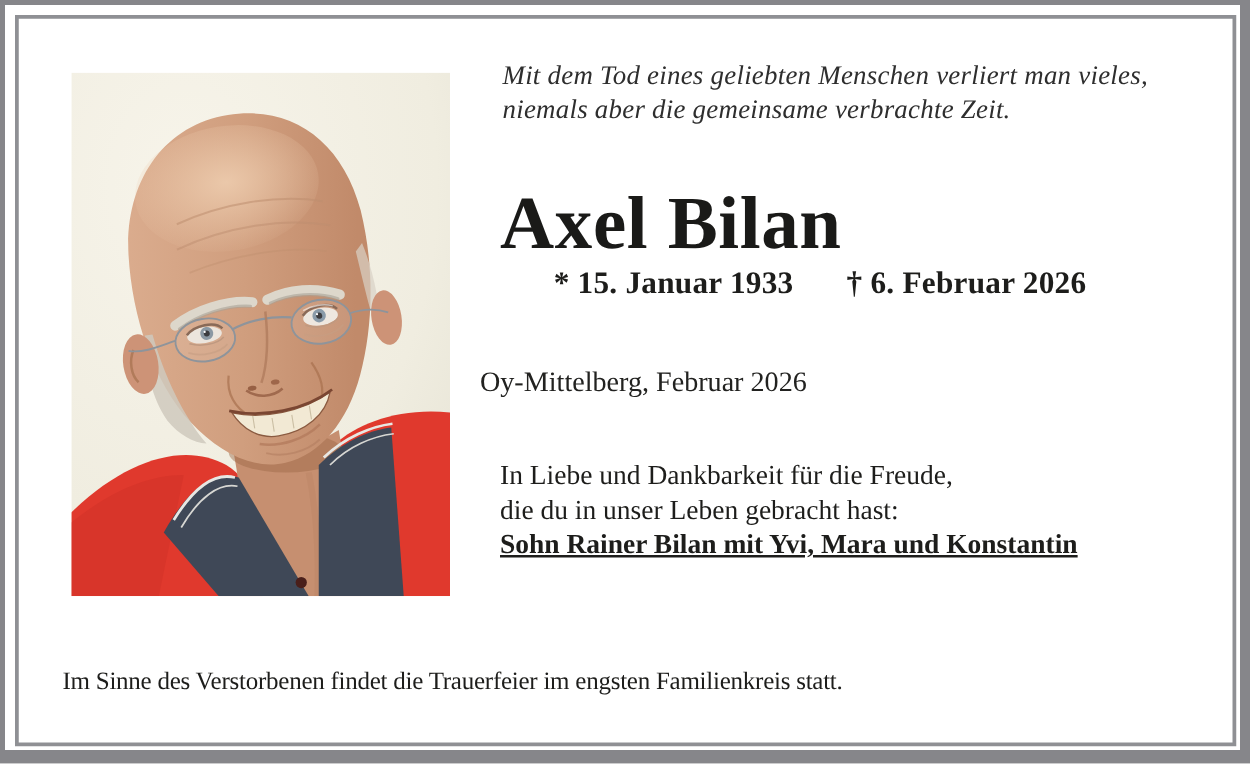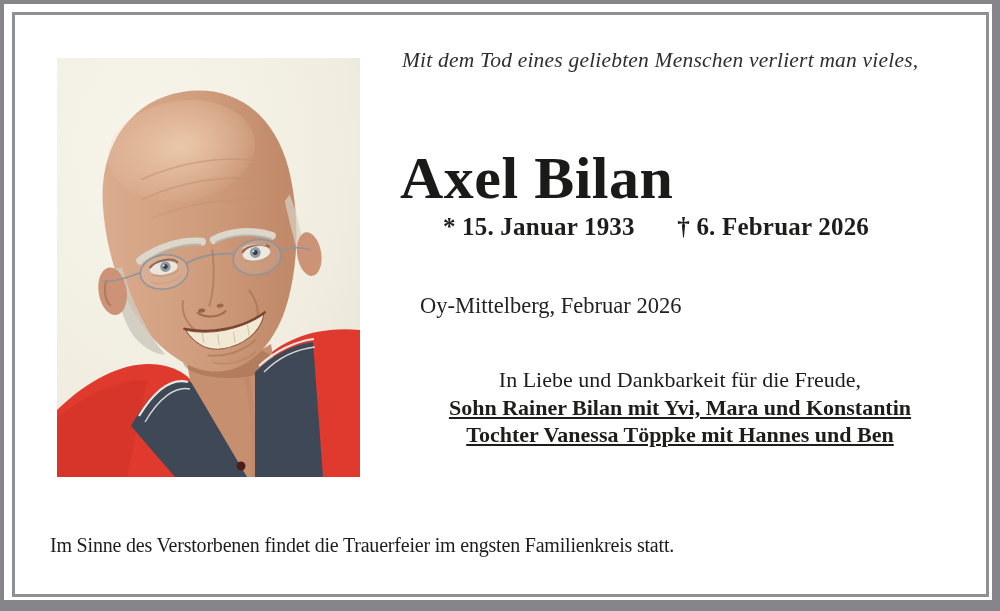--- a/index.html
+++ b/index.html
@@ -36,26 +36,26 @@
     text-align:left; font-weight:bold; font-size:60px; line-height:62px;
     letter-spacing:0.5px; color:#1a1a18;
   }
   .dates {
     position:absolute; left:400px; top:212px; width:512px;
     text-align:center; font-weight:bold; font-size:25px; line-height:30px;
     letter-spacing:0.2px;
   }
   .dates .death { margin-left:36px; }
   .place {
-    position:absolute; left:420px; top:292px;
+    position:absolute; left:384px; top:292px;
     font-size:22.5px; line-height:28px; color:#222220;
   }
   .tribute {
     position:absolute; left:400px; top:366px; width:560px;
-    font-size:22px; line-height:27.5px; color:#1d1d1b;text-align:center;
+    font-size:22px; line-height:27.5px; color:#1d1d1b;
   }
   .tribute .family { font-weight:bold; font-size:22px;text-decoration:underline; }
   .footer {
     position:absolute; left:50px; top:531px; width:910px;
     font-size:20px; line-height:28px; letter-spacing:-0.2px; color:#1d1d1b;
   }
 </style>
 </head>
 <body>
 
@@ -159,32 +159,33 @@
         <path d="M114,266 C140,276 174,275 198,262" stroke="#7a4632" stroke-width="2.2" fill="none"></path>
         <path d="M134,296 C150,301 170,298 184,288" stroke="#b1785a" stroke-width="2" fill="none" opacity="0.7"></path>
 
         <path d="M138,304 C152,310 170,308 182,300" stroke="#b07c5e" stroke-width="1.5" fill="none" opacity="0.55"></path>
       </g>
     </svg>
   </div>
 
   <div class="quote">
     <div>Mit dem Tod eines geliebten Menschen verliert man vieles,</div>
+    <div>niemals aber die gemeinsame verbrachte Zeit.</div>
   </div>
 
   <div class="name">Axel Bilan</div>
 
   <div class="dates">
     <span class="birth">* 15. Januar 1933</span>
     <span class="death">† 6. Februar 2026</span>
   </div>
 
   <div class="place">Oy-Mittelberg, Februar 2026</div>
 
   <div class="tribute">
     <div>In Liebe und Dankbarkeit für die Freude,</div>
+    <div>die du in unser Leben gebracht hast:</div>
     <div class="family">Sohn Rainer Bilan mit Yvi, Mara und Konstantin</div>
-    <div class="family">Tochter Vanessa Töppke mit Hannes und Ben</div>
   </div>
 
   <div class="footer">Im Sinne des Verstorbenen findet die Trauerfeier im engsten Familienkreis statt.</div>
 
 </div>
 
 </body></html>

